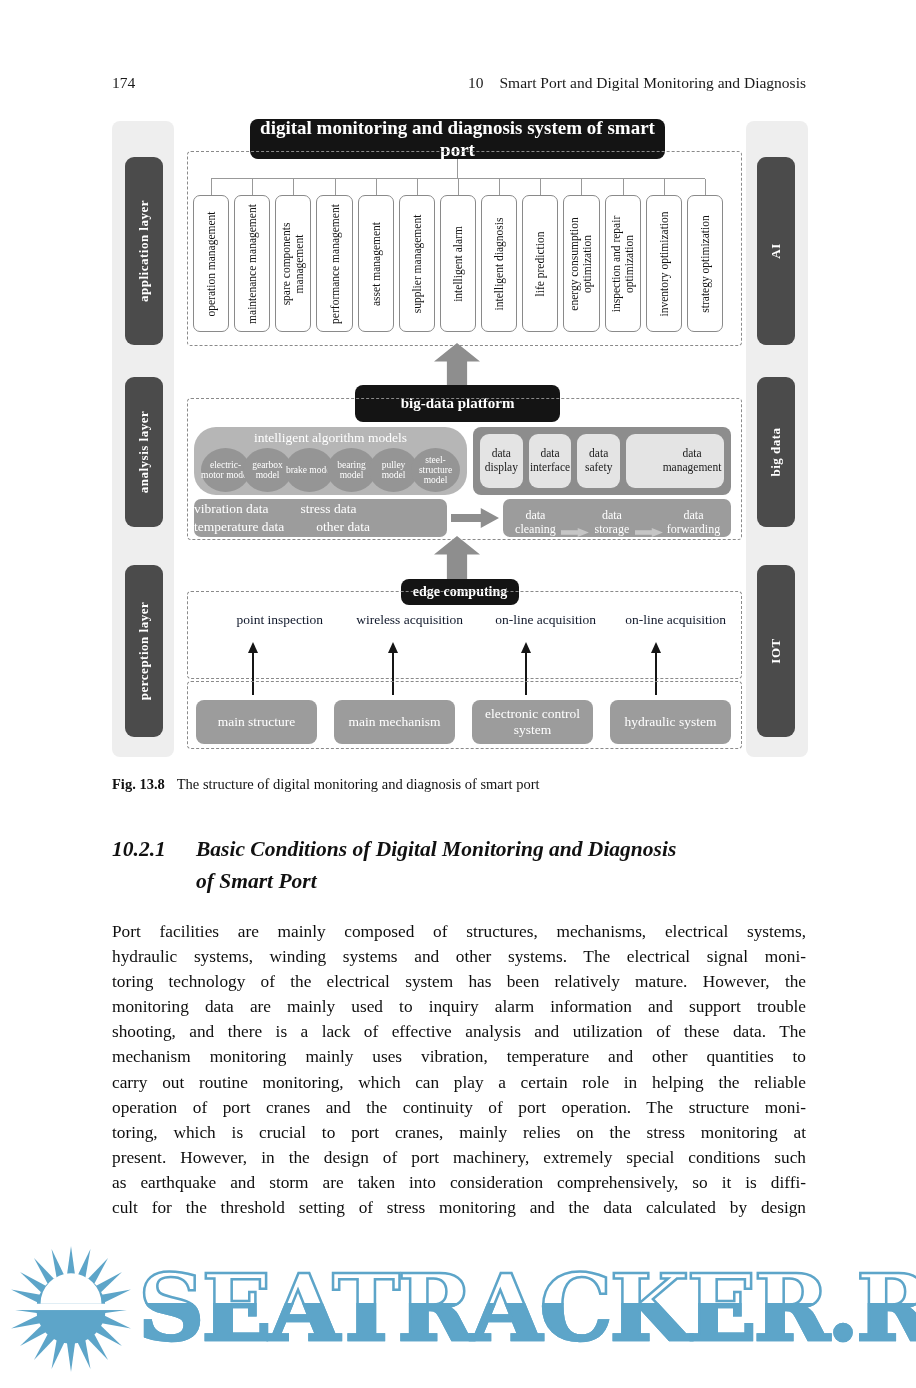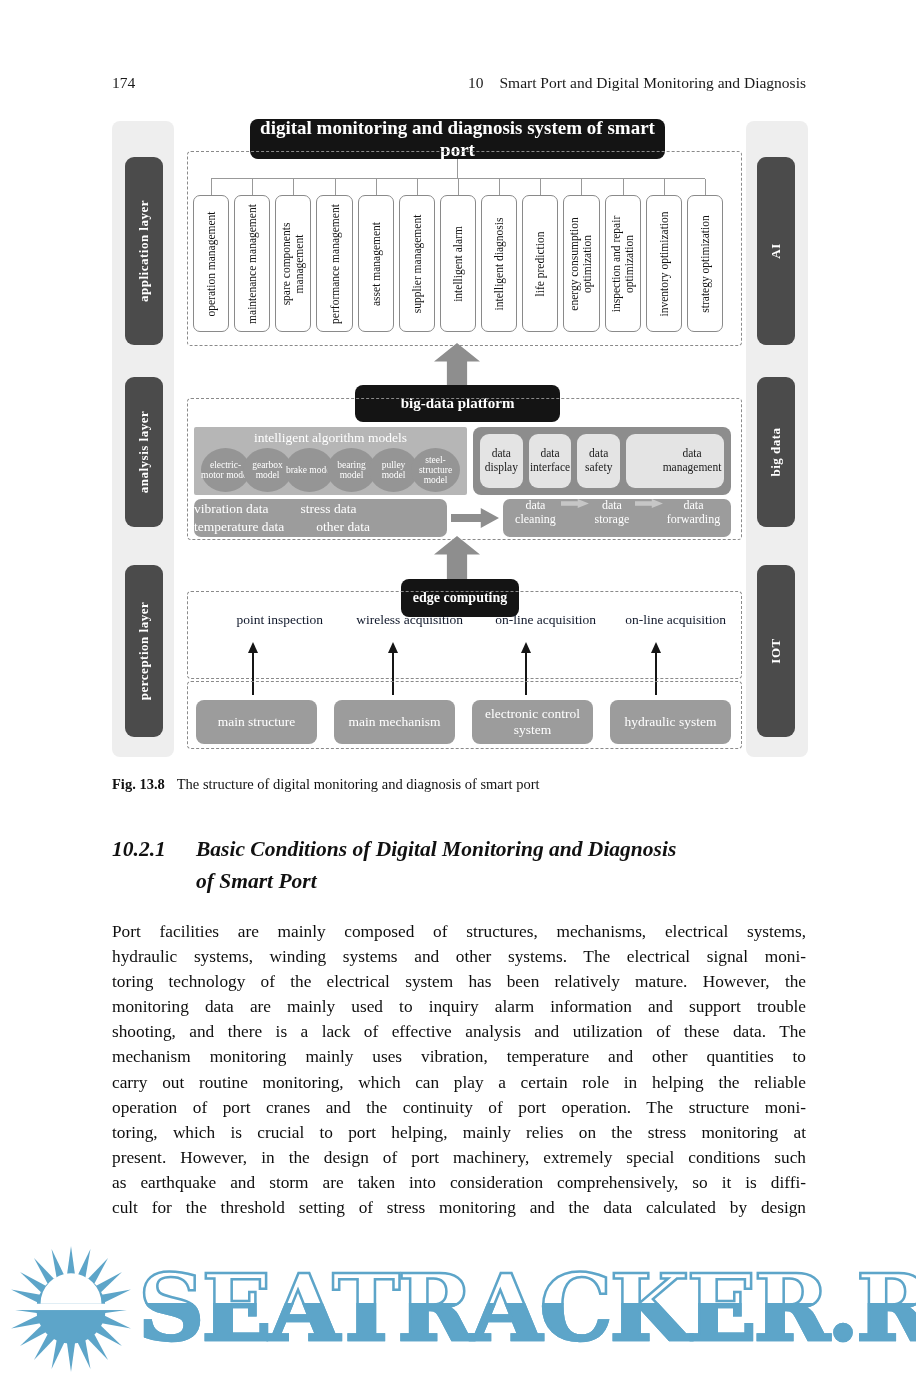--- a/index.html
+++ b/index.html
@@ -24,21 +24,21 @@
   .sl-ana{left:15px;top:262px;height:150px;}
   .sl-per{left:15px;top:450px;height:172px;}
   .sl-ai{left:647px;top:42px;height:188px;}
   .sl-bd{left:647px;top:262px;height:150px;}
   .sl-iot{left:647px;top:450px;height:172px;}
 
   .blackbox{position:absolute;background:#141414;border-radius:8px;color:#fff;font-weight:bold;
             display:flex;align-items:center;justify-content:center;text-align:center;}
   .banner{left:140px;top:4px;width:415px;height:40px;font-size:19px;}
   .bigdata{left:245px;top:270px;width:205px;height:37px;font-size:15px;}
-  .edge{left:291px;top:464px;width:118px;height:38px;font-size:14px;}
+  .edge{left:291px;top:464px;width:118px;height:26px;font-size:14px;}
 
   .dashed{position:absolute;border:1px dashed #8a8a8a;border-radius:4px;}
   .d-app{left:77px;top:36px;width:553px;height:193px;}
   .d-ana{left:77px;top:283px;width:553px;height:140px;}
   .d-per{left:77px;top:476px;width:553px;height:86px;}
   .d-src{left:77px;top:566px;width:553px;height:66px;}
 
   .stem{position:absolute;left:347px;top:44px;width:1px;height:19px;background:#999;}
   .hline{position:absolute;left:101px;top:63px;width:494px;height:1px;background:#999;}
 
@@ -46,21 +46,21 @@
   .vbox{flex:1;position:relative;background:#fff;border:1px solid #8a8a8a;border-radius:7px;}
   .vbox::before{content:"";position:absolute;top:-17px;left:50%;width:1px;height:16px;background:#999;}
   .vt{position:absolute;left:50%;top:50%;width:132px;transform:translate(-50%,-50%) rotate(-90deg);
       text-align:center;font-size:11.5px;line-height:1.12;color:#111;}
 
   .arrow-up{position:absolute;background:#8e8e8e;
             clip-path:polygon(50% 0,100% 42%,72% 42%,72% 100%,28% 100%,28% 42%,0 42%);}
   .au1{left:324px;top:228px;width:46px;height:44px;}
   .au2{left:324px;top:421px;width:46px;height:44px;}
 
-  .algo{position:absolute;left:84px;top:312px;width:273px;height:68px;background:#b6b6b6;border-radius:2px;}
+  .algo{position:absolute;left:84px;top:312px;width:273px;height:68px;background:#b6b6b6;border-radius:22px;}
   .algo .ttl{text-align:center;color:#fff;font-size:13.5px;padding-top:3px;}
   .erow{position:absolute;left:7px;top:21px;display:flex;}
   .ellipse{width:49px;height:44px;border-radius:50%;background:#959595;color:#fff;
            display:flex;align-items:center;justify-content:center;text-align:center;
            font-size:9.5px;line-height:1.08;}
   .ellipse + .ellipse{margin-left:-7px;}
 
   .dserv{position:absolute;left:363px;top:312px;width:258px;height:68px;background:#8d8d8d;
          border-radius:8px;display:flex;gap:6px;padding:7px;box-sizing:border-box;}
   .dserv .cell{flex:1;background:#e4e4e4;border-radius:9px;color:#1b1b1b;font-size:11.5px;
@@ -68,21 +68,21 @@
   .dserv .cell.wide{flex:1.5;padding-left:34px;}
 
   .sens{position:absolute;left:84px;top:384px;width:253px;height:38px;background:#9c9c9c;border-radius:7px;
         color:#fff;font-size:13.5px;display:flex;flex-direction:column;justify-content:center;}
   .sens .row{display:flex;justify-content:flex-start;gap:32px;line-height:18px;}
 
   .harrow{position:absolute;left:341px;top:393px;width:48px;height:20px;background:#8e8e8e;
           clip-path:polygon(0 30%,62% 30%,62% 0,100% 50%,62% 100%,62% 70%,0 70%);}
 
   .pipe{position:absolute;left:393px;top:384px;width:228px;height:38px;background:#9c9c9c;border-radius:7px;
-        display:flex;align-items:flex-start;justify-content:space-between;padding:0 7px;box-sizing:border-box;
+        display:flex;align-items:flex-end;justify-content:space-between;padding:0 7px;box-sizing:border-box;
         color:#fff;font-size:12px;line-height:1.15;}
   .pipe .step{text-align:center;}
   .miniarrow{width:28px;height:9px;background:#c6c6c6;flex:0 0 auto;
              clip-path:polygon(0 24%,60% 24%,60% 0,100% 50%,60% 100%,60% 76%,0 76%);}
 
   .acq{position:absolute;top:497px;width:140px;text-align:right;font-size:13.5px;color:#0f172a;}
   .uparrow{position:absolute;width:2px;background:#151515;}
   .uparrow::before{content:"";position:absolute;top:-11px;left:-4px;
                    border:5px solid transparent;border-bottom:11px solid #151515;}
 
@@ -275,21 +275,21 @@
 
   <div class="bodytext">
     <div class="ln">Port facilities are mainly composed of structures, mechanisms, electrical systems,</div>
     <div class="ln">hydraulic systems, winding systems and other systems. The electrical signal moni-</div>
     <div class="ln">toring technology of the electrical system has been relatively mature. However, the</div>
     <div class="ln">monitoring data are mainly used to inquiry alarm information and support trouble</div>
     <div class="ln">shooting, and there is a lack of effective analysis and utilization of these data. The</div>
     <div class="ln">mechanism monitoring mainly uses vibration, temperature and other quantities to</div>
     <div class="ln">carry out routine monitoring, which can play a certain role in helping the reliable</div>
     <div class="ln">operation of port cranes and the continuity of port operation. The structure moni-</div>
-    <div class="ln">toring, which is crucial to port helping, mainly relies on the stress monitoring at</div>
+    <div class="ln">toring, which is crucial to port cranes, mainly relies on the stress monitoring at</div>
     <div class="ln">present. However, in the design of port machinery, extremely special conditions such</div>
     <div class="ln">as earthquake and storm are taken into consideration comprehensively, so it is diffi-</div>
     <div class="ln">cult for the threshold setting of stress monitoring and the data calculated by design</div>
   </div>
 
   <div class="wm">
     <svg width="126" height="126" viewBox="0 0 120 120">
       <g fill="#5da5c9">
         <path d="M60 0 L55 36 L65 36 Z"></path>
         <path d="M60 0 L55 36 L65 36 Z" transform="rotate(18 60 60)"></path>

